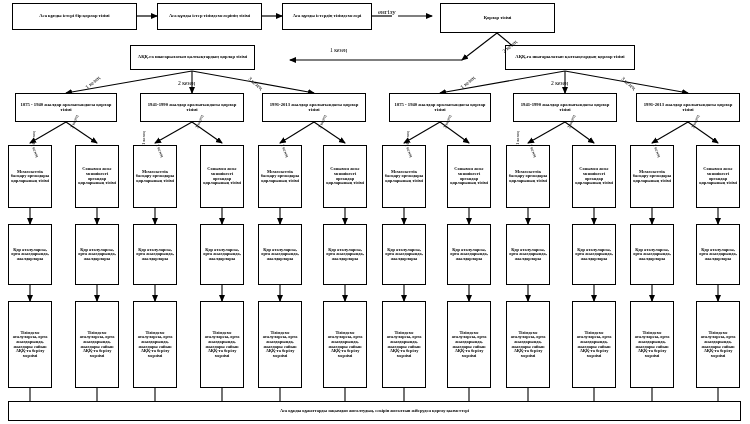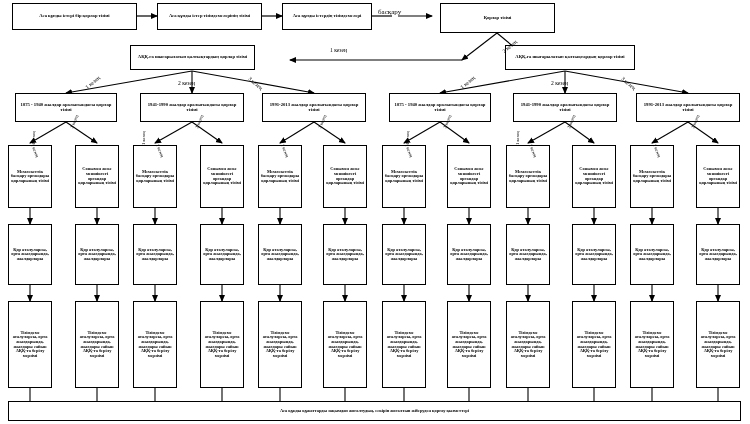--- a/index.html
+++ b/index.html
@@ -150,21 +150,21 @@
   </div>
   <div class="box t1" style="left:157px;top:3px;width:105px;height:27px;">
     <span>Аса құнды істер тізімдемелерінің тізімі</span>
   </div>
   <div class="box t1" style="left:282px;top:3px;width:90px;height:27px;">
     <span>Аса құнды істердің тізімдемелері</span>
   </div>
   <div class="box t1" style="left:440px;top:3px;width:115px;height:30px;">
     <span>Қорлар тізімі</span>
   </div>
-  <div class="lbl" style="left:378px;top:8px;font-size:7px;">басқару</div>
+  <div class="lbl" style="left:378px;top:8px;font-size:7px;">енгізу</div>
 
   <div class="box t2" style="left:130px;top:45px;width:125px;height:25px;">
     <span>АҚҚ-ға шығарылатын қалтықтардың қорлар тізімі</span>
   </div>
   <div class="box t2" style="left:505px;top:45px;width:130px;height:25px;">
     <span>АҚҚ-ға шығарылатын қалтықтардың қорлар тізімі</span>
   </div>
 
   <div class="lbl" style="left:330px;top:47px;">1 кезең</div>
   <div class="lbl lbl-rot-r" style="left:505px;top:48px;">2 кезең</div>

